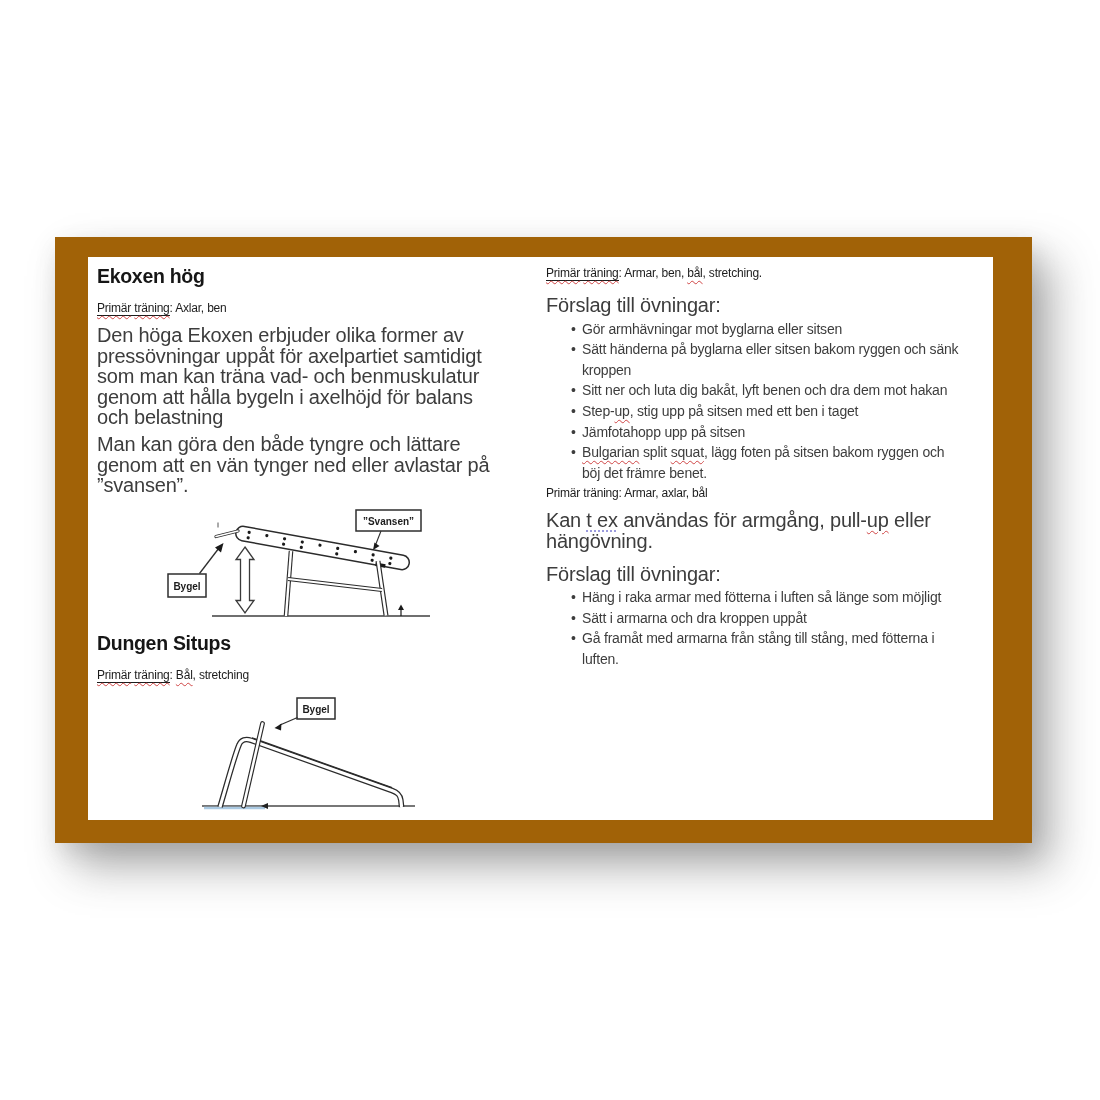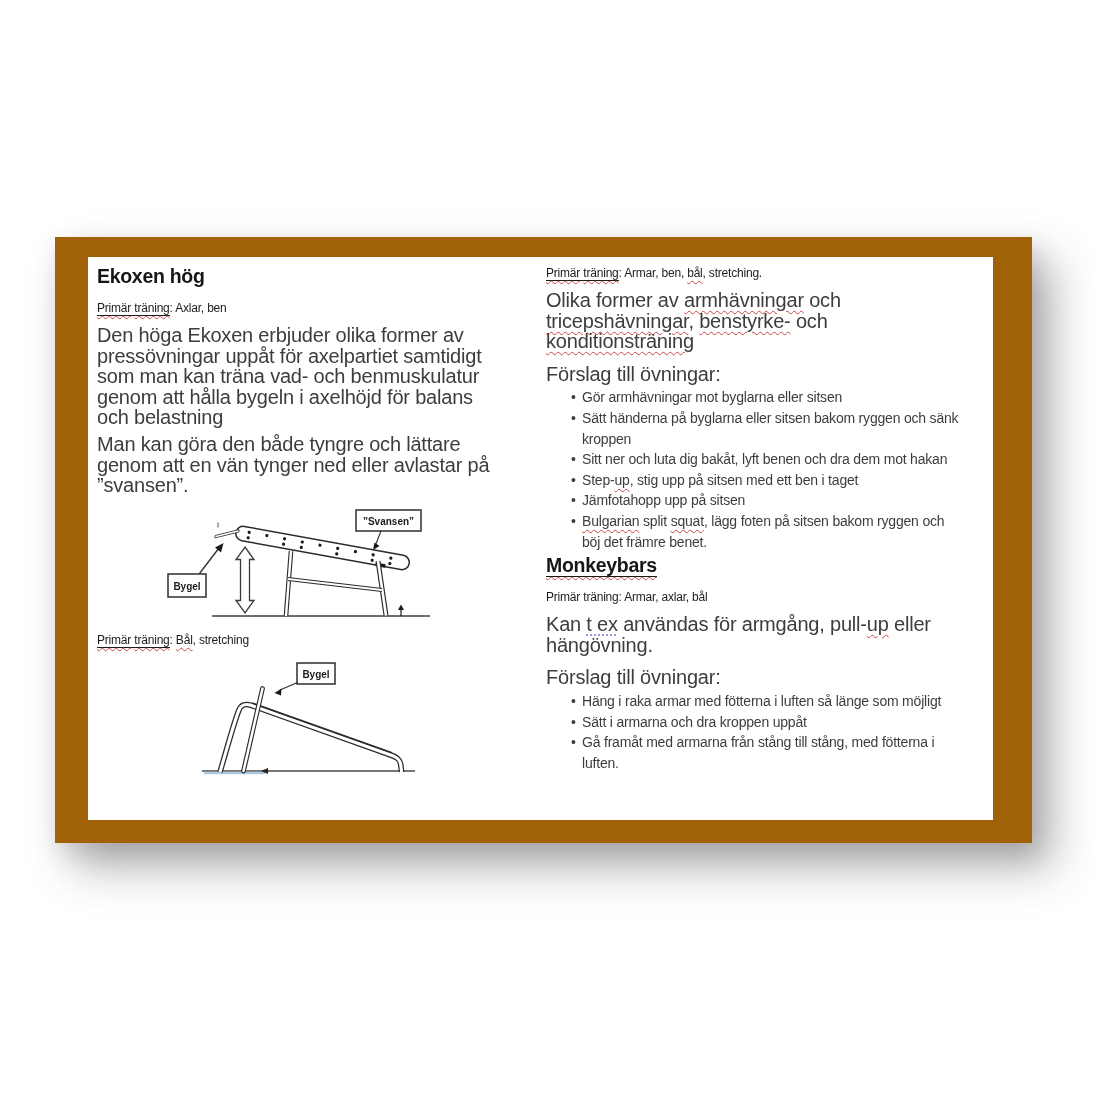--- a/index.html
+++ b/index.html
@@ -133,20 +133,21 @@
           <g>
             <rect x="259" y="8" width="65" height="21" fill="#ffffff" stroke="#2e2e2e" stroke-width="1.5"></rect>
             <text x="291.5" y="22.5" text-anchor="middle">”Svansen”</text>
             <line x1="284" y1="29" x2="278.5" y2="43" stroke="#2e2e2e" stroke-width="1.1"></line>
             <polygon points="276,48 282.5,44 277.5,40.5" fill="#1a1a1a"></polygon>
           </g>
         </svg>
       </section>
 
       <section>
+        <h2 class="sec-title mt-dungen">Dungen Situps</h2>
         <div class="subhead"><span class="u sq">Primär</span><span class="u"> </span><span class="u sq">träning</span><span>: </span><span class="sq">Bål</span><span>, stretching</span></div>
 
         <svg class="fig" width="420" height="122" viewBox="0 0 420 122">
 
           <line x1="105" y1="114" x2="318" y2="114" stroke="#4a4a4a" stroke-width="1.4"></line>
           <path d="M107,116 H168" stroke="#aac9e2" stroke-width="2.4" fill="none"></path>
           <polygon points="164,114 171,111 171,117" fill="#222222"></polygon>
 
           <g>
             <path d="M123,115 C131,88 138,62 142,53 C144,47.5 149,46.5 154,48.3 L295,98.5 C301,100.6 303,103 303.8,108 L304.6,115" stroke="#2b2b2b" stroke-width="5.6" fill="none" stroke-linejoin="round"></path>
@@ -166,34 +167,32 @@
             <polygon points="177.5,36 184.5,31.5 184,38.5" fill="#1a1a1a"></polygon>
           </g>
         </svg>
       </section>
     </div>
 
     <div class="col col-right">
 
       <section>
         <div class="subhead"><span class="u sq">Primär</span><span class="u"> </span><span class="u sq">träning</span><span>: Armar, ben, </span><span class="sq">bål</span><span>, stretching.</span></div>
-        <p class="body"><span>Olika former av </span><span class="sq">armhävningar</span><span> och </span><span class="sq">tricepshävningar</span><span>, </span><span class="sq">benstyrke-</span><span> och </span><span class="sq">konditionsträning</span></p>
         <p class="body suggest">Förslag till övningar:</p>
         <ul class="bullets">
           <li><span>Gör armhävningar mot byglarna eller sitsen</span></li>
           <li><span>Sätt händerna på byglarna eller sitsen bakom ryggen och sänk kroppen</span></li>
           <li><span>Sitt ner och luta dig bakåt, lyft benen och dra dem mot hakan</span></li>
           <li><span>Step-</span><span class="sq">up</span><span>, stig upp på sitsen med ett ben i taget</span></li>
           <li><span>Jämfotahopp upp på sitsen</span></li>
           <li><span class="sq">Bulgarian</span><span> split </span><span class="sq">squat</span><span>, lägg foten på sitsen bakom ryggen och böj det främre benet.</span></li>
         </ul>
       </section>
 
       <section>
-        <h2 class="sec-title mt-monkey"><span class="u sq">Monkeybars</span></h2>
         <div class="subhead"><span>Primär träning: Armar, axlar, bål</span></div>
         <p class="body"><span>Kan </span><span class="bd">t ex</span><span> användas för armgång, pull-</span><span class="sq">up</span><span> eller hängövning.</span></p>
         <p class="body suggest">Förslag till övningar:</p>
         <ul class="bullets">
           <li><span>Häng i raka armar med fötterna i luften så länge som möjligt</span></li>
           <li><span>Sätt i armarna och dra kroppen uppåt</span></li>
           <li><span>Gå framåt med armarna från stång till stång, med fötterna i luften.</span></li>
         </ul>
       </section>
     </div>

